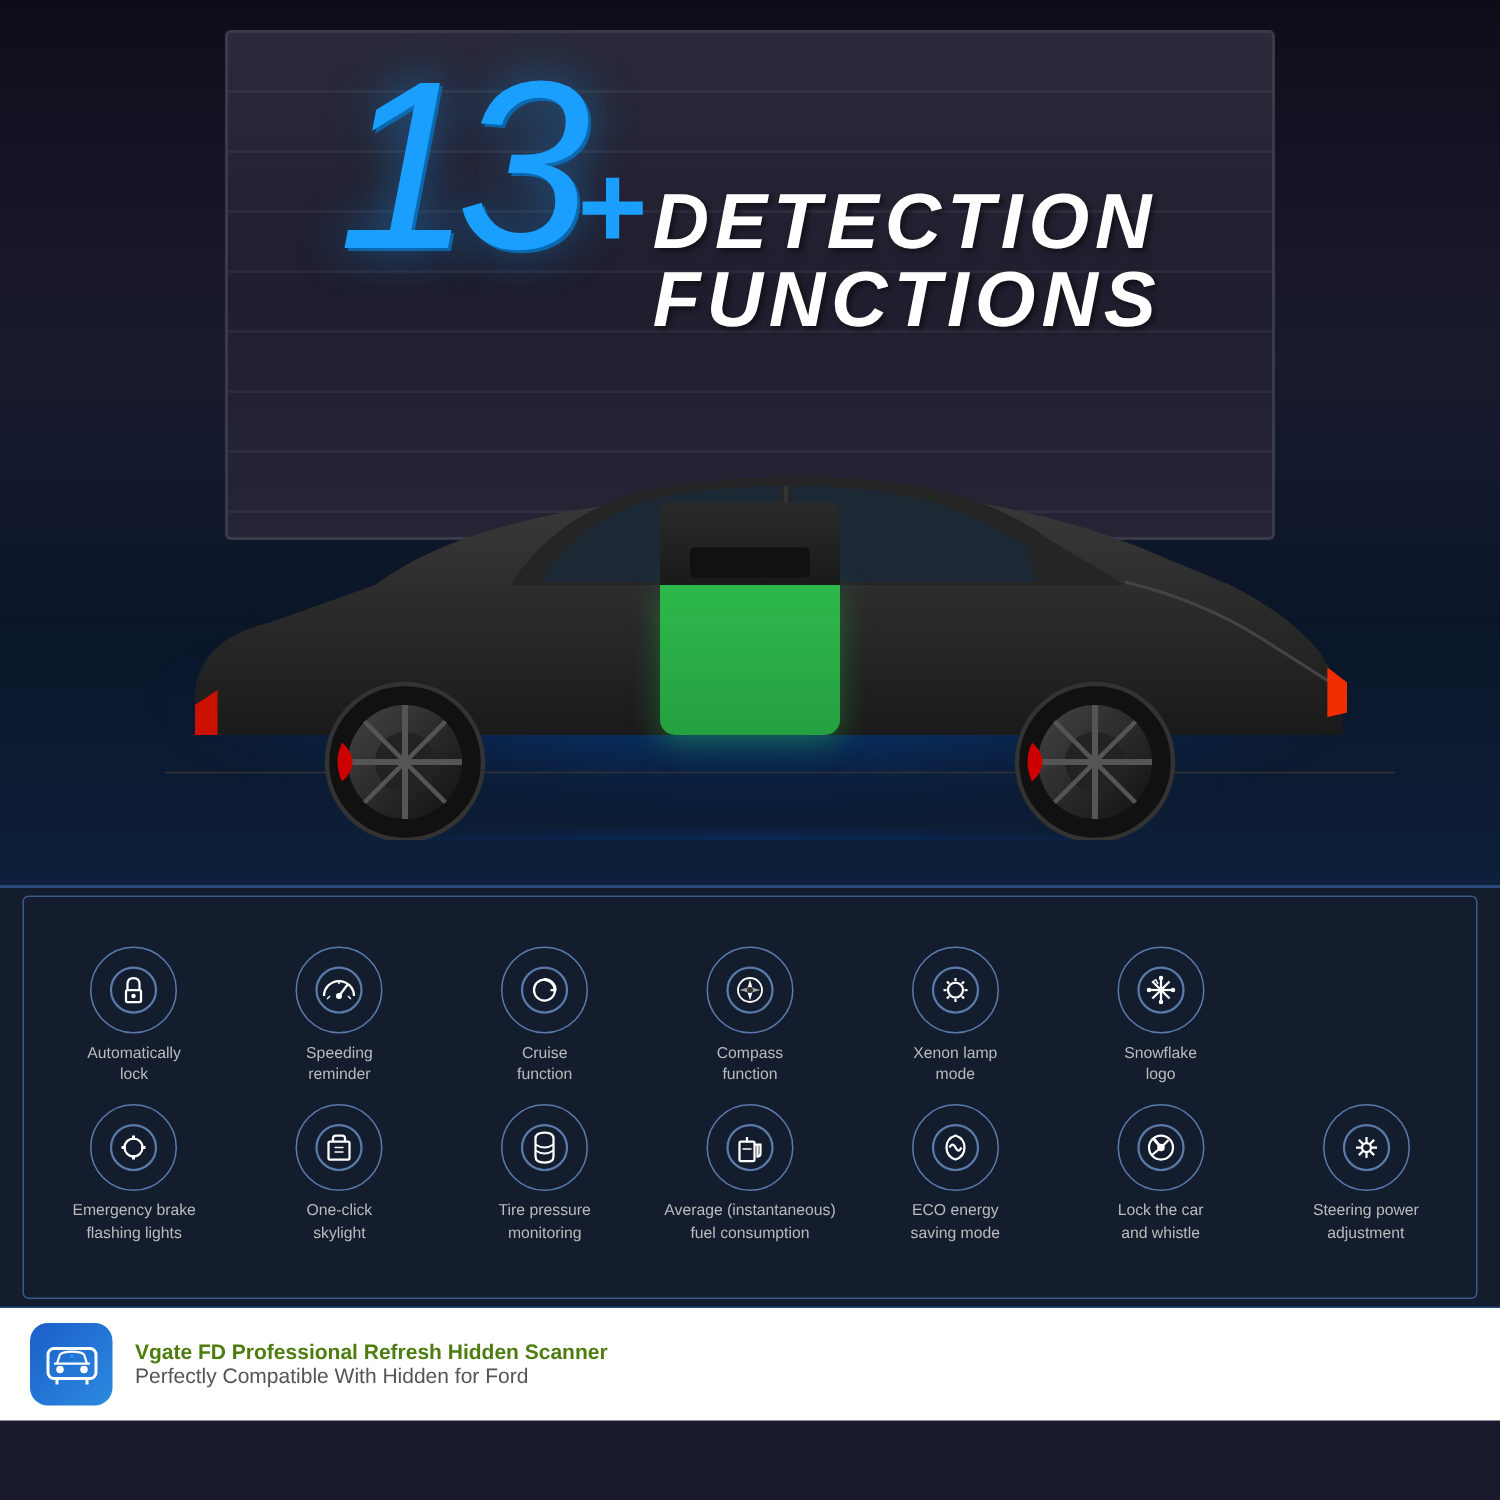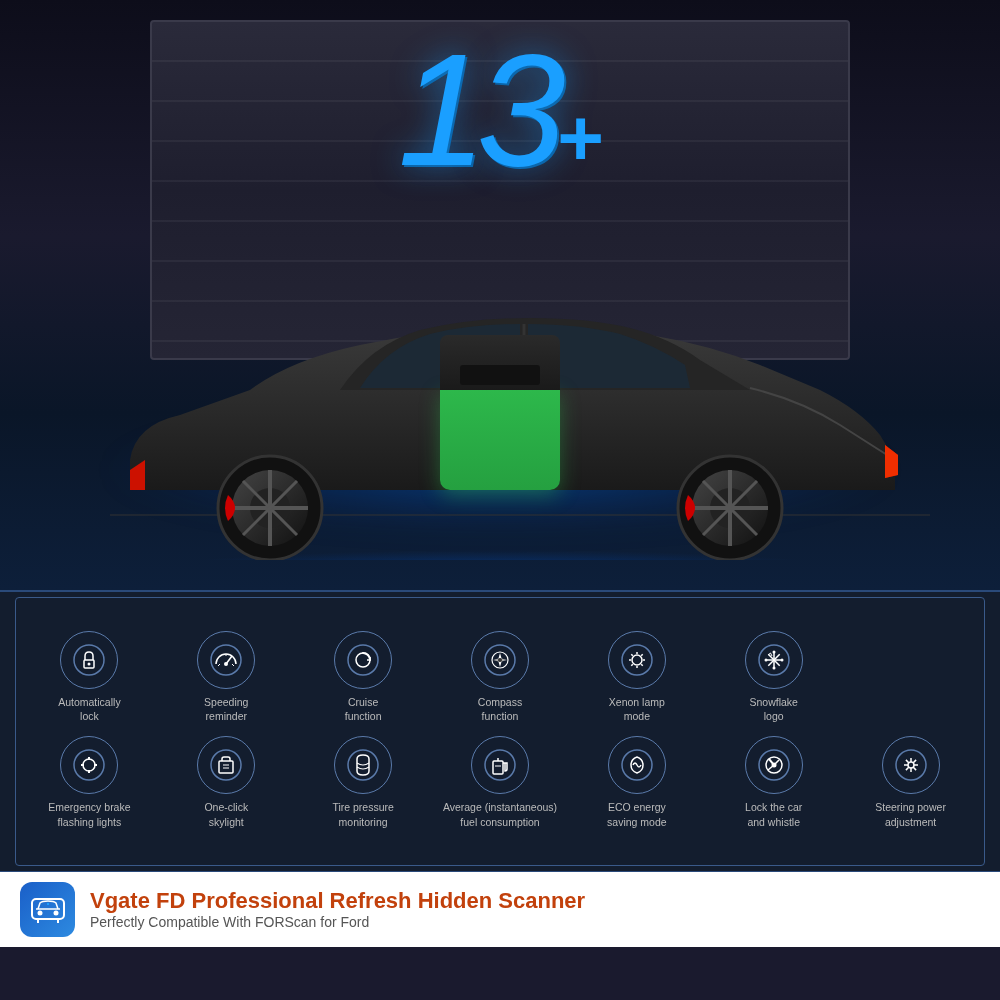--- a/index.html
+++ b/index.html
@@ -190,23 +190,23 @@
       color: white;
       font-size: 24px;
       flex-shrink: 0;
     }
 
     .brand-text-container {
       flex: 1;
     }
 
     .brand-title {
-      font-size: 22px;
+      font-size: 14px;
       font-weight: 700;
-      color: #c2410c;
+      color: #4d7c0f;
     }
 
     .brand-subtitle {
       font-size: 14px;
       color: #555;
     }
 
     
     .number-line {
       display: flex;
@@ -282,20 +282,24 @@
     <div class="garage-bg">
       <div class="garage-door"></div>
     </div>
 
     <div class="floor-glow"></div>
 
     <div class="title-area">
       <div class="number-line">
         <span class="big-number">13</span>
         <span class="plus-sign">+</span>
+        <div class="text-right-block">
+          <span class="detection-text">DETECTION</span>
+          <span class="functions-text">FUNCTIONS</span>
+        </div>
       </div>
     </div>
 
     <div class="car-container">
       <svg class="car-svg" viewBox="0 0 900 300">
 
         <defs>
           <linearGradient id="carGrad" x1="0%" y1="0%" x2="0%" y2="100%">
             <stop offset="0%" style="stop-color:#3a3a3a;stop-opacity:1"></stop>
             <stop offset="50%" style="stop-color:#2a2a2a;stop-opacity:1"></stop>
@@ -565,17 +569,17 @@
         <path d="M28,28 L28,32" stroke="white" stroke-width="2"></path>
         <path d="M6,18 L30,18" stroke="white" stroke-width="1.5"></path>
         <circle cx="10" cy="22" r="2.5" fill="white"></circle>
         <circle cx="26" cy="22" r="2.5" fill="white"></circle>
         <path d="M8,18 L10,12 Q12,10 18,10 Q24,10 26,12 L28,18" fill="none" stroke="white" stroke-width="1.5"></path>
         <line x1="18" y1="14" x2="18" y2="12" stroke="#1a9fff" stroke-width="2"></line>
       </svg>
     </div>
     <div class="brand-text-container">
       <div class="brand-title">Vgate FD Professional Refresh Hidden Scanner</div>
-      <div class="brand-subtitle">Perfectly Compatible With FORScan for Ford</div>
+      <div class="brand-subtitle">Perfectly Compatible With Hidden for Ford</div>
     </div>
   </div>
 
 </div>
 
 </body></html>

